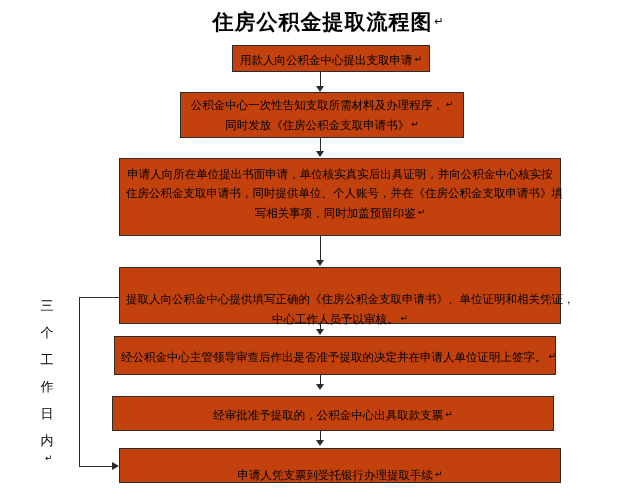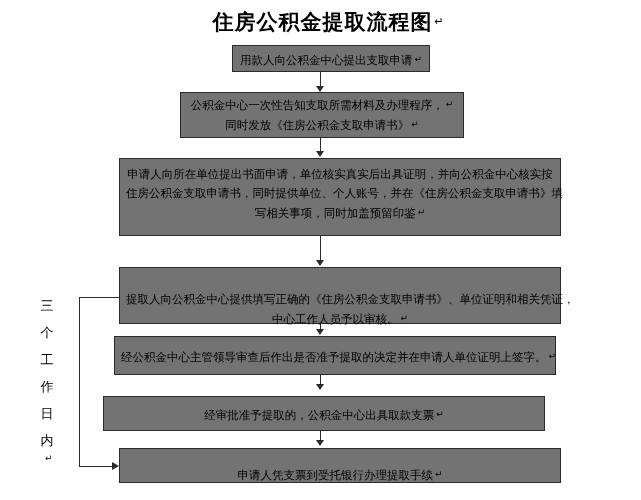--- a/index.html
+++ b/index.html
@@ -40,40 +40,40 @@
     font-size: 11px;
     font-weight: normal;
     vertical-align: 4px;
     padding-left: 2px;
   }
 
   .node {
     position: absolute;
     box-sizing: border-box;
     border: 1px solid #2b2b2b;
-    background: #737373;
+    background: #c2410c;
     font-size: 11.5px;
     line-height: 19px;
     color: #000000;
   }
   .node .txt {
     display: block;
     padding: 0 6px;
     white-space: nowrap;
   }
   .node.center .txt { text-align: center; }
   .node.justify .txt { text-align: center; }
 
   
   #node-1 { left: 224px; top: 45px;  width: 198px; height: 27px; padding-top: 4px; }
   #node-2 { left: 172px; top: 92px;  width: 284px; height: 46px; padding-top: 2px; }
   #node-3 { left: 111px; top: 158px; width: 442px; height: 78px; padding-top: 6px; }
   #node-4 { left: 111px; top: 267px; width: 442px; height: 57px; padding-top: 22px; }
   #node-5 { left: 106px; top: 336px; width: 442px; height: 39px; padding-top: 10px; }
-  #node-6 { left: 95px; top: 396px; width: 442px; height: 35px; padding-top: 8px; }
+  #node-6 { left: 104px; top: 396px; width: 442px; height: 35px; padding-top: 8px; }
   #node-7 { left: 111px; top: 448px; width: 442px; height: 35px; padding-top: 16px; }
 
   .pilcrow-sm {
     font-size: 9px;
     vertical-align: 2px;
     padding-left: 2px;
   }
 
   
   .conn-line {

